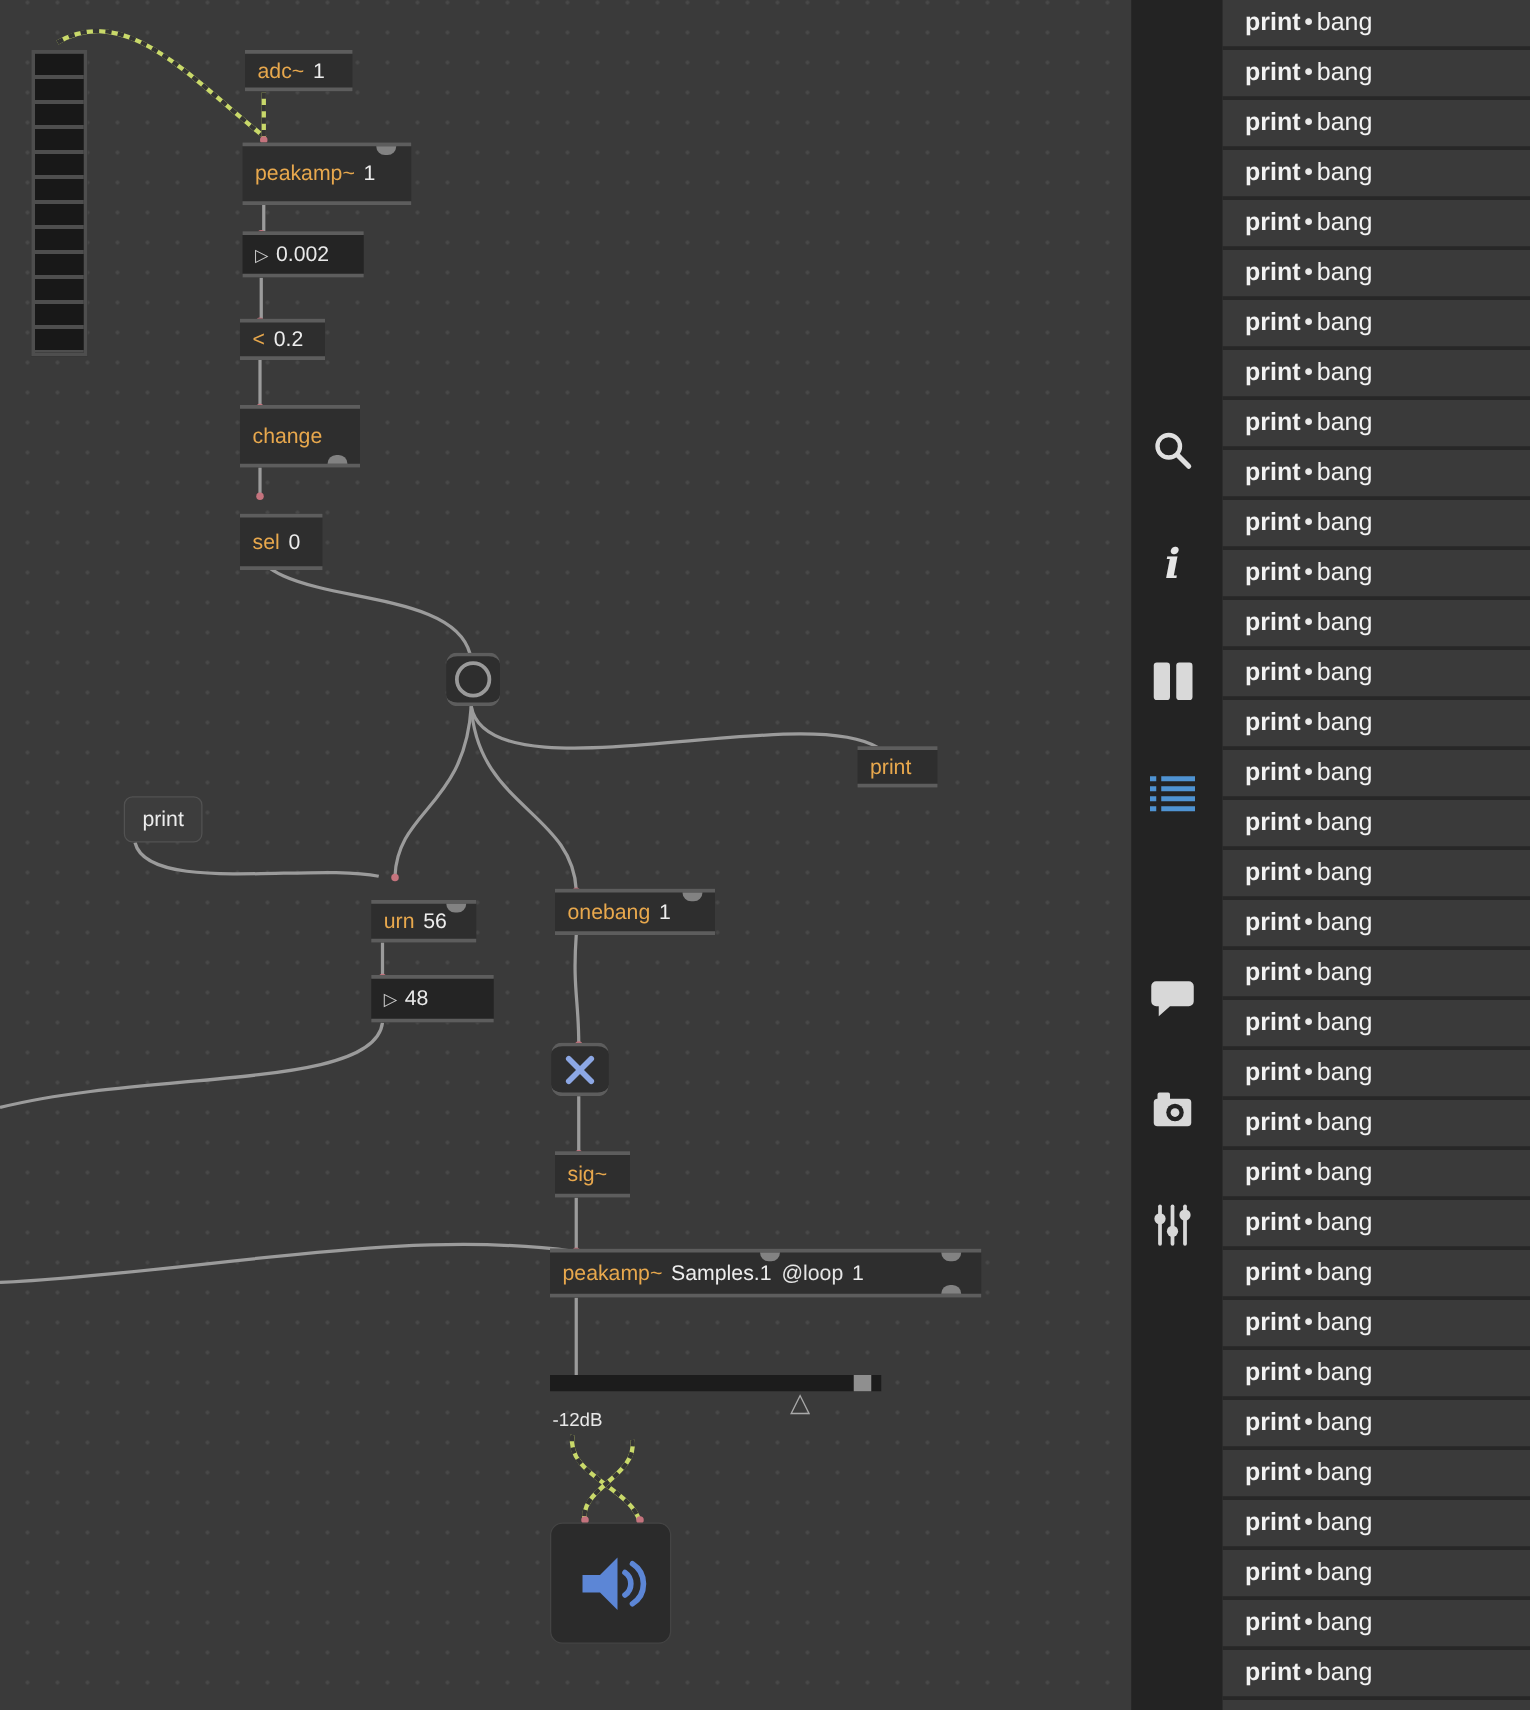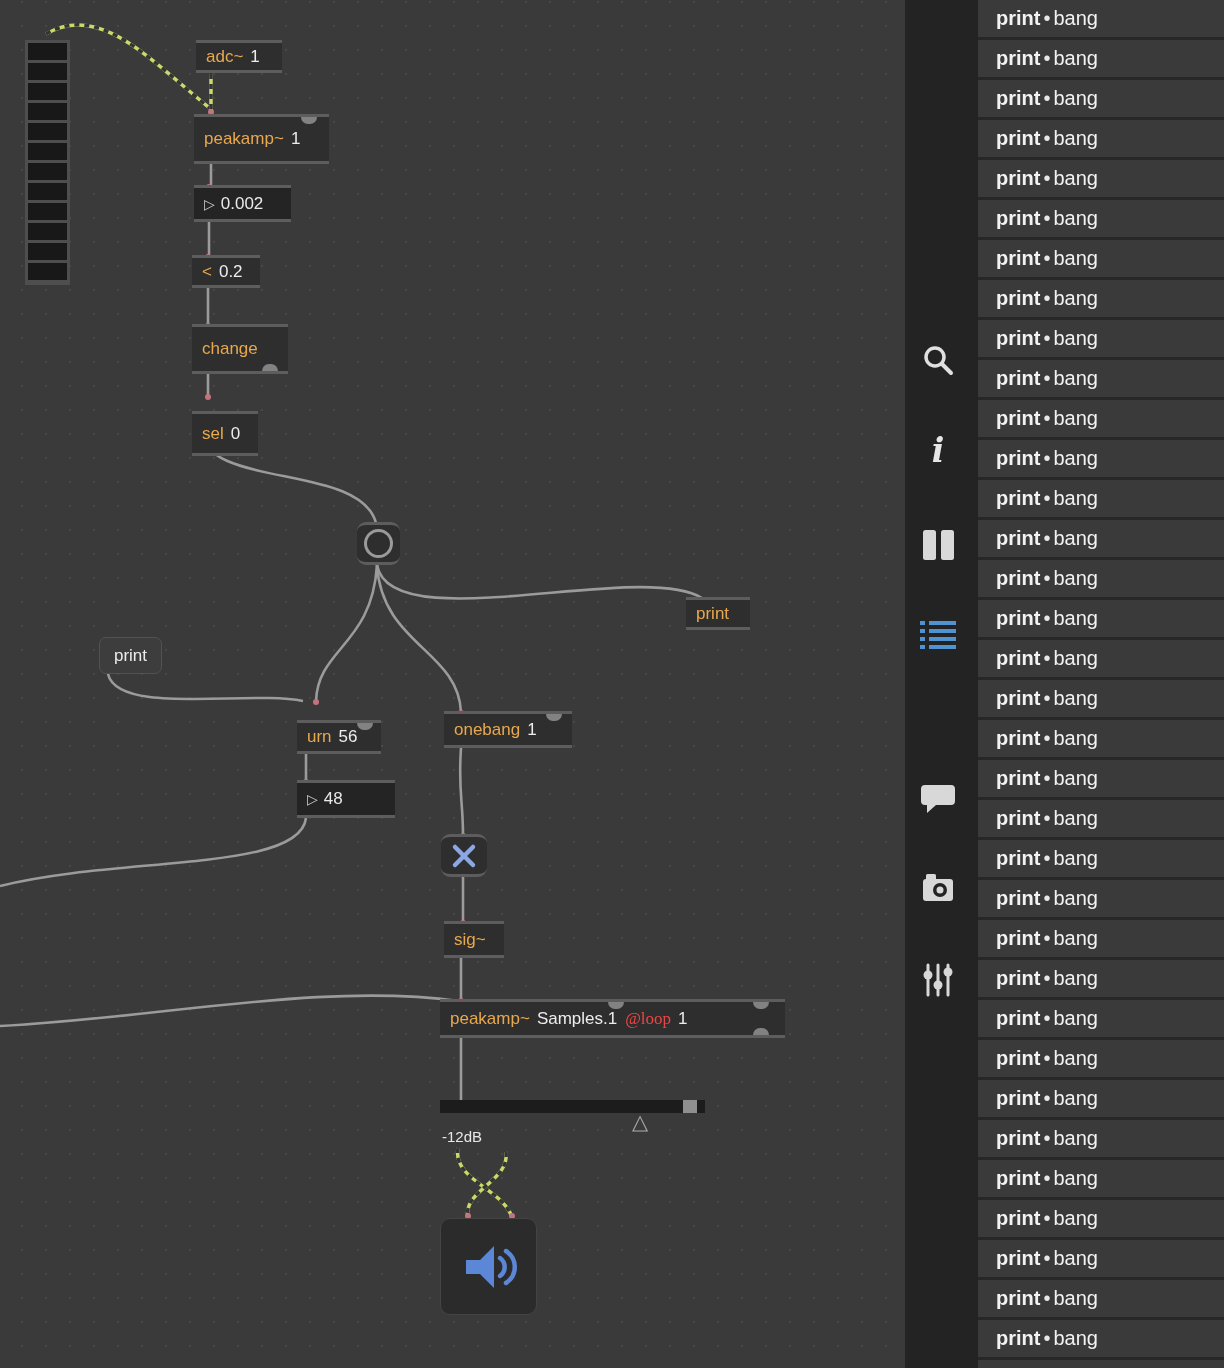--- a/index.html
+++ b/index.html
@@ -11,21 +11,21 @@
     background-color:#3a3a3a;
     background-image:radial-gradient(circle,#484848 1.3px,transparent 1.5px);
     background-size:24px 24px;background-position:10px 14px;}
   .cords{position:absolute;left:0;top:0;width:905px;height:1368px;z-index:1;pointer-events:none;}
 
   .obj,.num,.bang,.tgl{position:absolute;z-index:2;box-sizing:border-box;
     background:#2e2e2e;border-top:3px solid #5d5d5d;border-bottom:3px solid #5d5d5d;
     display:flex;align-items:center;padding:12px 10px;font-size:17px;color:#e9e9e9;}
   .oname{color:#e8a84d;white-space:pre;}
   .oarg{color:#ededed;margin-left:7px;white-space:pre;}
-  .oattr{color:#ef4444;margin-left:8px;white-space:pre;font-family:Liberation Serif, serif;}
+  .oattr{color:#e5e5e5;margin-left:8px;white-space:pre;}
   .msg{position:absolute;z-index:2;box-sizing:border-box;background:#3d3d3d;
     border:1px solid #525252;border-radius:7px;display:flex;align-items:center;
     justify-content:center;font-size:17px;color:#ececec;}
   .num{background:#242424;}
   .numtri{color:#c9c9c9;font-size:14px;margin-right:6px;line-height:1;}
   .bang{border-radius:9px;justify-content:center;padding:0;}
   .bang .ring{width:23px;height:23px;border-radius:50%;border:3px solid #9a9a9a;}
   .tgl{border-radius:9px;justify-content:center;padding:0;}
   .bump{position:absolute;width:16px;height:7px;background:#828282;
     border-radius:0 0 9px 9px;top:0;z-index:3;}

